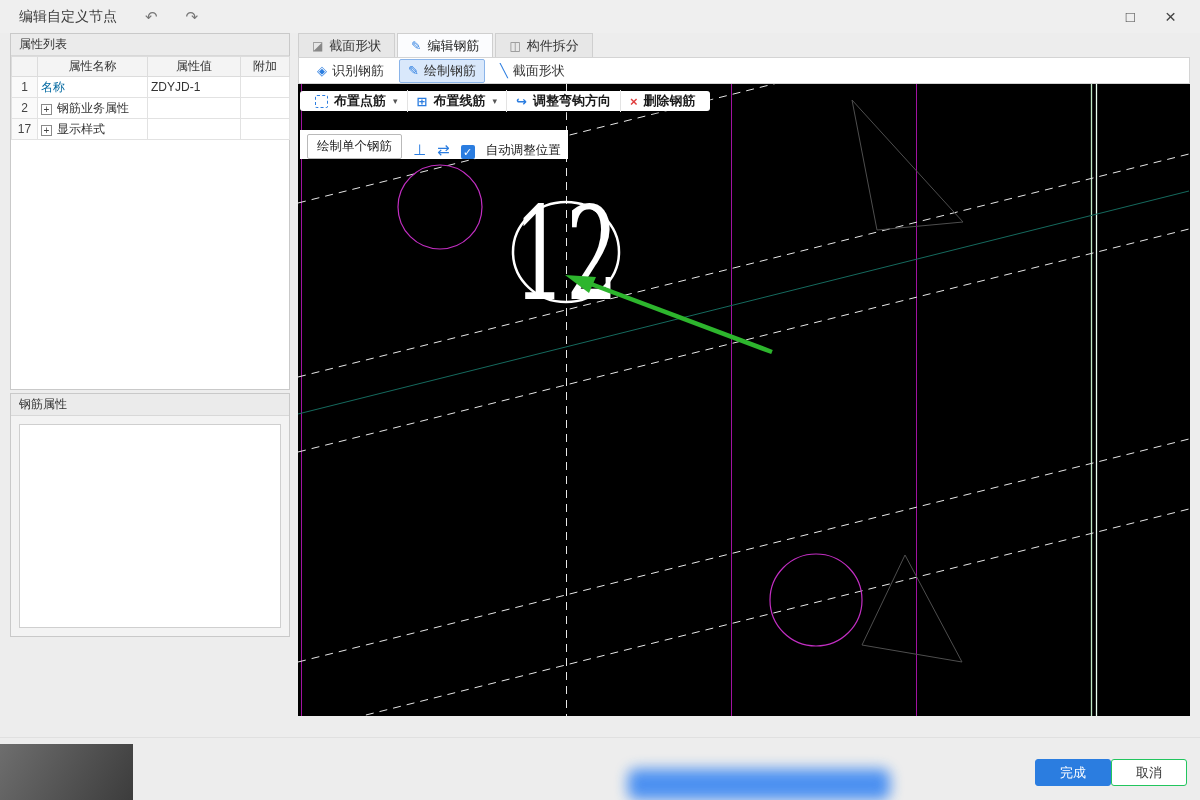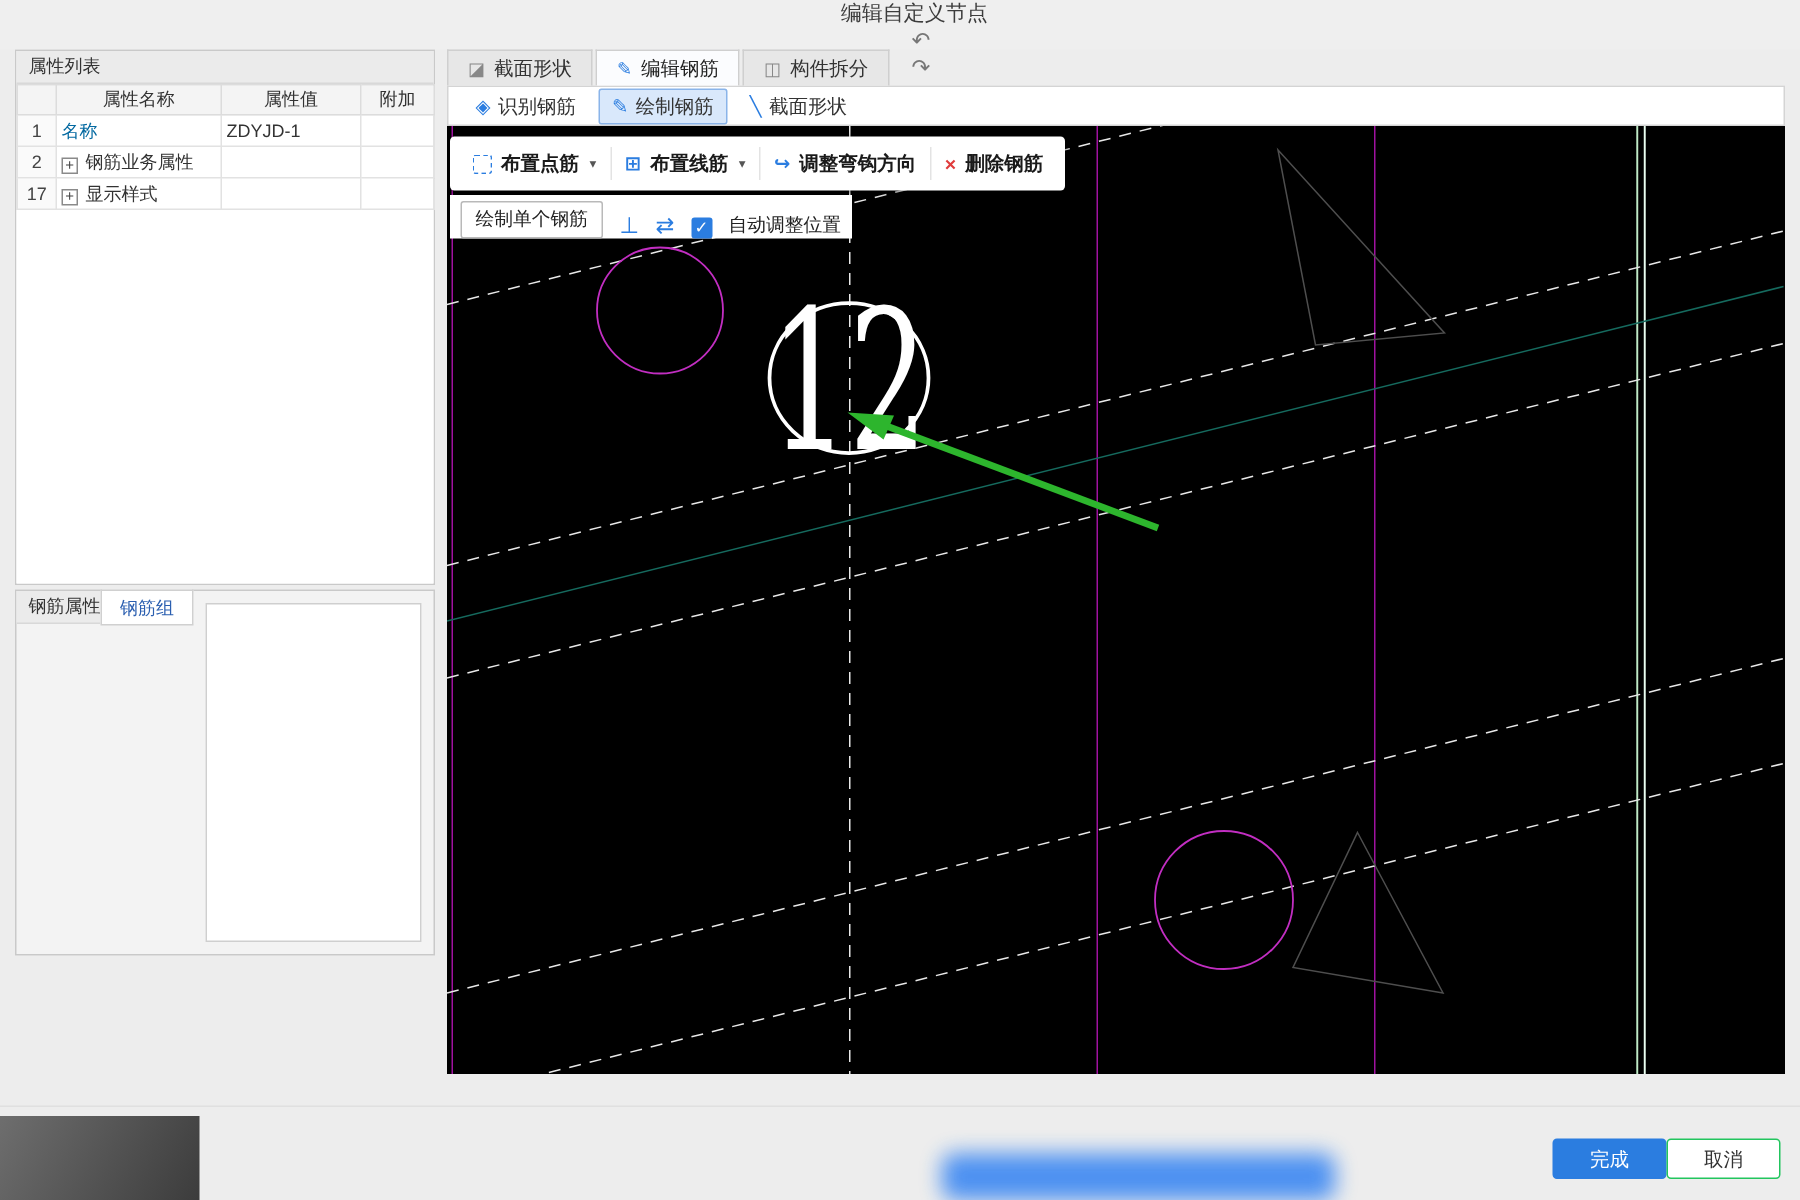--- a/index.html
+++ b/index.html
@@ -6,21 +6,21 @@
   html,body { width:1200px; height:800px; }
   body {
     position: relative; overflow: hidden;
     background: #ededed;
     font-family: "Liberation Sans", "DejaVu Sans", sans-serif;
     color: #333;
   }
 
   
   .titlebar { position:absolute; left:0; top:0; width:1200px; height:33px;
-              background:#efefef; display:flex; align-items:center;flex-direction:column; }
+              background:#efefef; display:flex; align-items:center; }
   .dlg-title { margin-left:19px; font-size:14px; color:#3c3c3c; }
   .tb-ic { color:#777; margin-left:28px; font-size:15px; cursor:default; }
   .win-ctrls { margin-left:auto; display:flex; align-items:center; }
   .win-ctrls .tb-ic { margin-left:0; margin-right:30px; color:#444; }
   .win-ctrls .close-ic { font-size:19px; margin-right:24px; }
 
   
   .left-col { position:absolute; left:10px; top:33px; width:280px; height:604px;
               display:flex; flex-direction:column;border-radius:28px; }
   .prop-section { height:357px; background:#fff; border:1px solid #c9c9c9;
@@ -33,21 +33,21 @@
                    overflow:hidden; white-space:nowrap; }
   .c-num{width:26px;} .c-name{width:110px;} .c-val{width:93px;} .c-extra{width:49px;}
   .num-cell { text-align:center; color:#444; background:#fafafa; }
   .blue-text { color:#0369a1; }
   .expand-box { display:inline-block; width:11px; height:11px; border:1px solid #8a8a8a;
                 line-height:9px; font-size:10px; text-align:center; color:#444;
                 margin-right:5px; background:#fff; vertical-align:-1px; }
   .table-rest { flex:1; background:#fff; }
 
   .rebar-section { margin-top:3px; flex:1; background:#f3f3f3; border:1px solid #c9c9c9;
-                   display:flex; flex-direction:row; }
+                   display:flex; flex-direction:column; }
   .mini-tab-strip { height:23px; background:#eeeeee; border-bottom:1px solid #d0d0d0;
                     display:flex; align-items:flex-end; }
   .mini-tab { height:23px; line-height:22px; padding:0 12px; background:#fff;
               border:1px solid #d0d0d0; border-bottom:none; font-size:12px; color:#2b5fb0; }
   .rebar-empty { flex:1; margin:8px; background:#fff; border:1px solid #cfcfcf; }
 
   
   .right-panel { position:absolute; left:298px; top:33px; width:892px; height:704px; }
   .tabs-row { height:24px; display:flex; align-items:flex-end; }
   .tab { height:24px; display:flex; align-items:center; gap:6px; padding:0 13px;
@@ -64,21 +64,21 @@
                border:1px solid transparent; border-radius:2px; }
   .tool-item .t-ic { color:#2b7de0; font-size:13px; }
   .tool-item.selected { background:#d9e8fb; border-color:#8ab4e9; }
 
   .canvas-wrap { position:absolute; left:0; top:51px; width:892px; height:632px;
                  background:#000; overflow:hidden; }
   svg.cad { position:absolute; left:0; top:0; }
 
   
   .float { position:absolute; background:#fff; z-index:5; }
-  .row1 { left:2px; top:7px; height:36px; border-radius:3px; display:flex;
+  .row1 { left:2px; top:7px; height:20px; border-radius:3px; display:flex;
           align-items:center; padding:0 6px; box-shadow:0 1px 4px rgba(0,0,0,.55); }
   .ct-item { display:flex; align-items:center; gap:6px; font-size:13px;
              font-weight:bold; color:#1a1a1a; padding:0 9px; }
   .caret { font-size:9px; color:#555; font-weight:normal; margin-left:1px; }
   .vsep { width:1px; height:22px; background:#e3e3e3; }
   .icon-dotted { width:13px; height:13px; border:1.5px dashed #2b7de0; border-radius:2px; }
   .blue-ic { color:#2b7de0; }
   .red-ic { color:#e03c3c; font-weight:bold; }
   .row2 { left:2px; top:46px; height:29px; display:flex; align-items:flex-end;
           padding:0 7px; gap:11px; font-size:12.5px; color:#222; }
@@ -159,23 +159,20 @@
           <td></td>
           <td></td>
         </tr>
       </tbody>
     </table>
     <div class="table-rest"></div>
   </div>
 
   <div class="rebar-section">
     <div class="section-header">钢筋属性</div>
-    <div class="mini-tab-strip">
-      <div class="mini-tab">钢筋组</div>
-    </div>
     <div class="rebar-empty"></div>
   </div>
 </div>
 
 <div class="right-panel">
   <div class="tabs-row">
     <div class="tab">
       <span class="t-ic">◪</span>
       <span>截面形状</span>
     </div>

